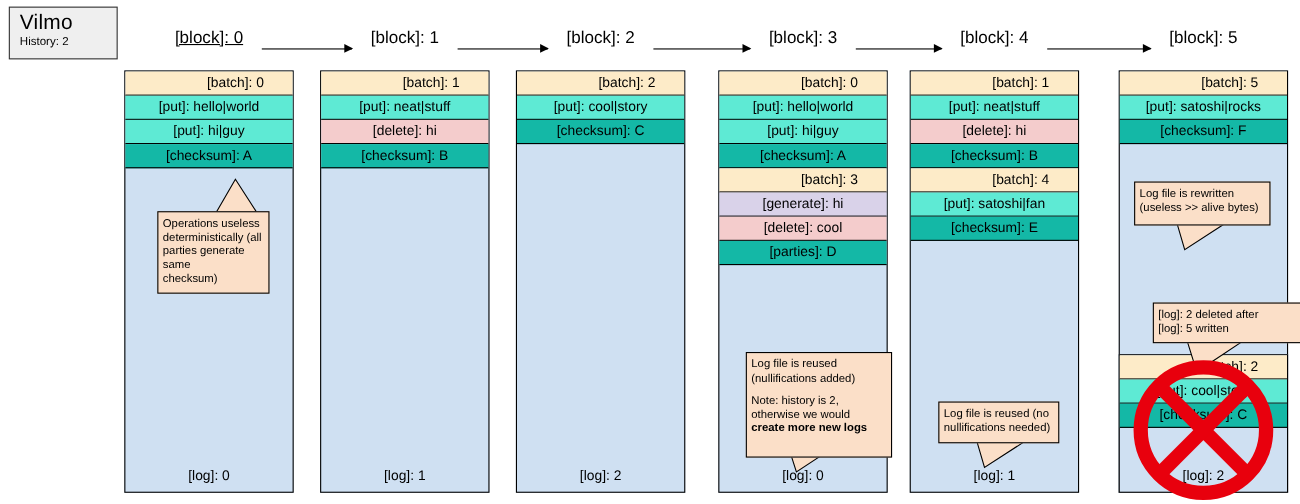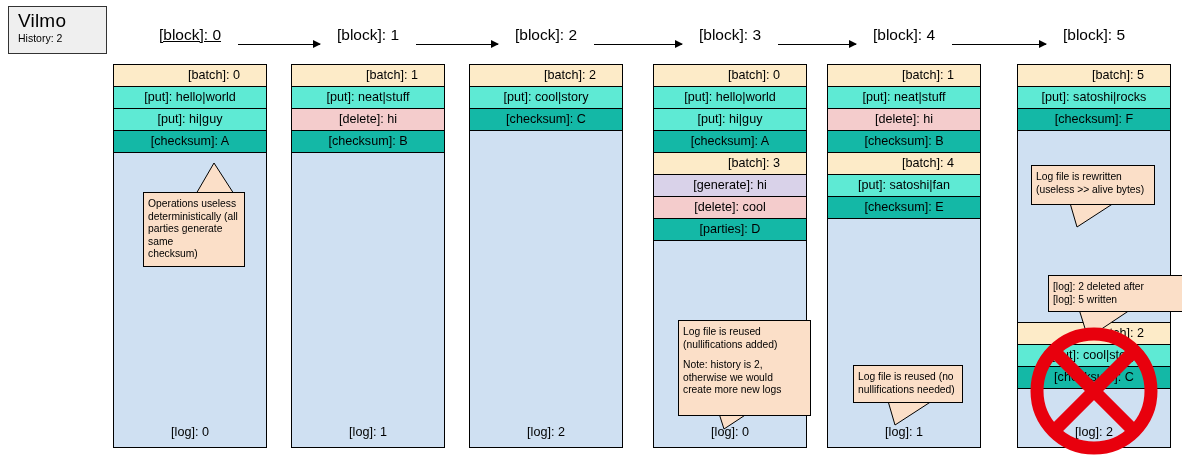--- a/index.html
+++ b/index.html
@@ -184,21 +184,21 @@
       <svg width="48" height="26" viewBox="0 0 48 26">
         <polygon points="0,0 46,0 8,25" fill="#fbdfc8" stroke="#000" stroke-width="1"></polygon>
       </svg>
     </div>
     <div class="callout" style="left: 678px; top: 310px; width: 133px; min-height: 96px; margin-top: 10px;">
       <span style="display: block;">Log file is reused</span>
       <span style="display: block;">(nullifications added)</span>
       <span class="blank"></span>
       <span style="display: block;">Note: history is 2,</span>
       <span style="display: block;">otherwise we would</span>
-      <span style="display: block;">create more new logs</span>
+      <span style="display: block; font-weight: bold;">create more new logs</span>
     </div>
     <div class="col" style="left: 827px;">
       <div class="log-box" style="height: 384px;">
         <div class="row batch">[batch]: 1</div>
         <div class="row put">[put]: neat|stuff</div>
         <div class="row delete">[delete]: hi</div>
         <div class="row checksum">[checksum]: B</div>
         <div class="row batch">[batch]: 4</div>
         <div class="row put">[put]: satoshi|fan</div>
         <div class="row checksum">[checksum]: E</div>

